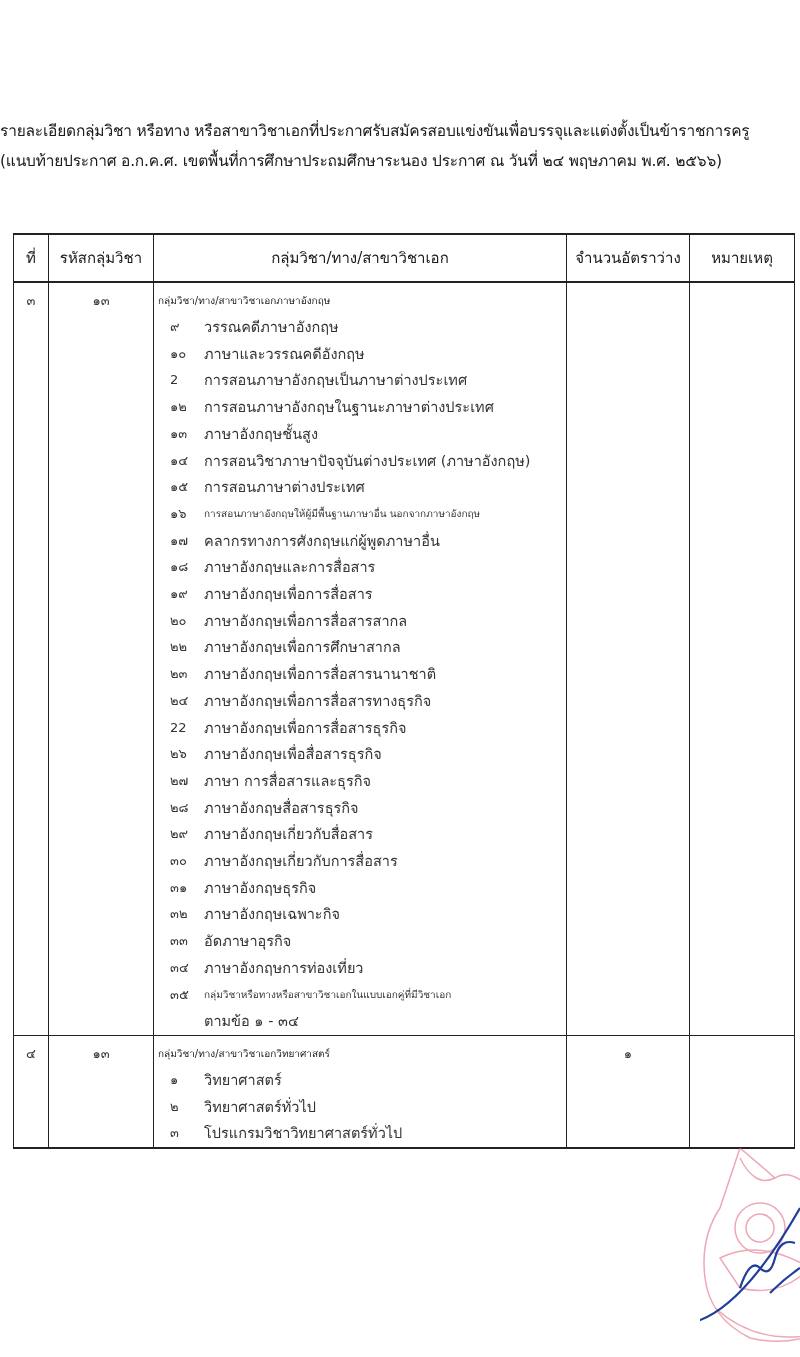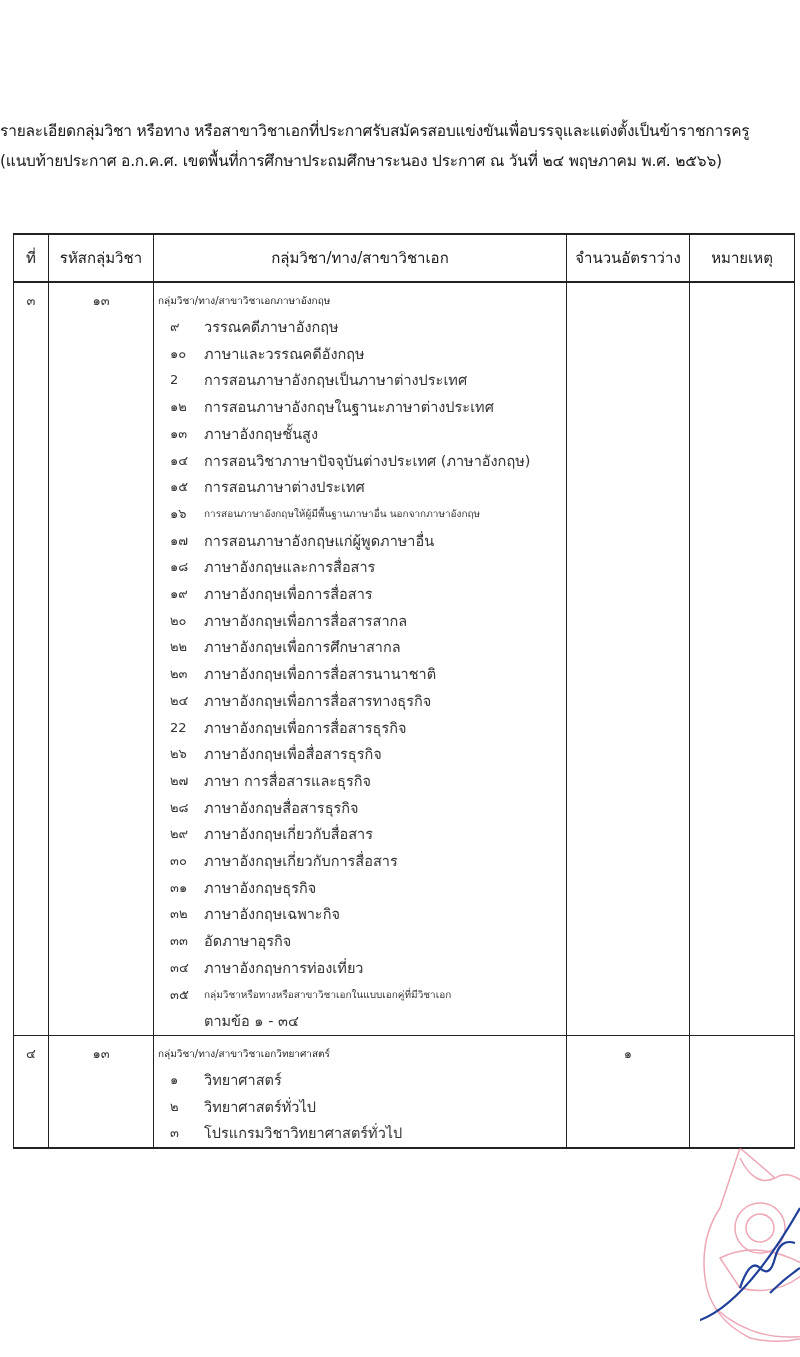--- a/index.html
+++ b/index.html
@@ -98,21 +98,21 @@
           <div class="item">
             <span class="num">๑๕</span>
             <span class="txt">การสอนภาษาต่างประเทศ</span>
           </div>
           <div class="item small">
             <span class="num">๑๖</span>
             <span class="txt">การสอนภาษาอังกฤษให้ผู้มีพื้นฐานภาษาอื่น นอกจากภาษาอังกฤษ</span>
           </div>
           <div class="item">
             <span class="num">๑๗</span>
-            <span class="txt">การสอนภาษาอังกฤษแก่ผู้พูดภาษาอื่น</span>
+            <span class="txt">คลากรทางการศังกฤษแก่ผู้พูดภาษาอื่น</span>
           </div>
           <div class="item">
             <span class="num">๑๘</span>
             <span class="txt">ภาษาอังกฤษและการสื่อสาร</span>
           </div>
           <div class="item">
             <span class="num">๑๙</span>
             <span class="txt">ภาษาอังกฤษเพื่อการสื่อสาร</span>
           </div>
           <div class="item">

